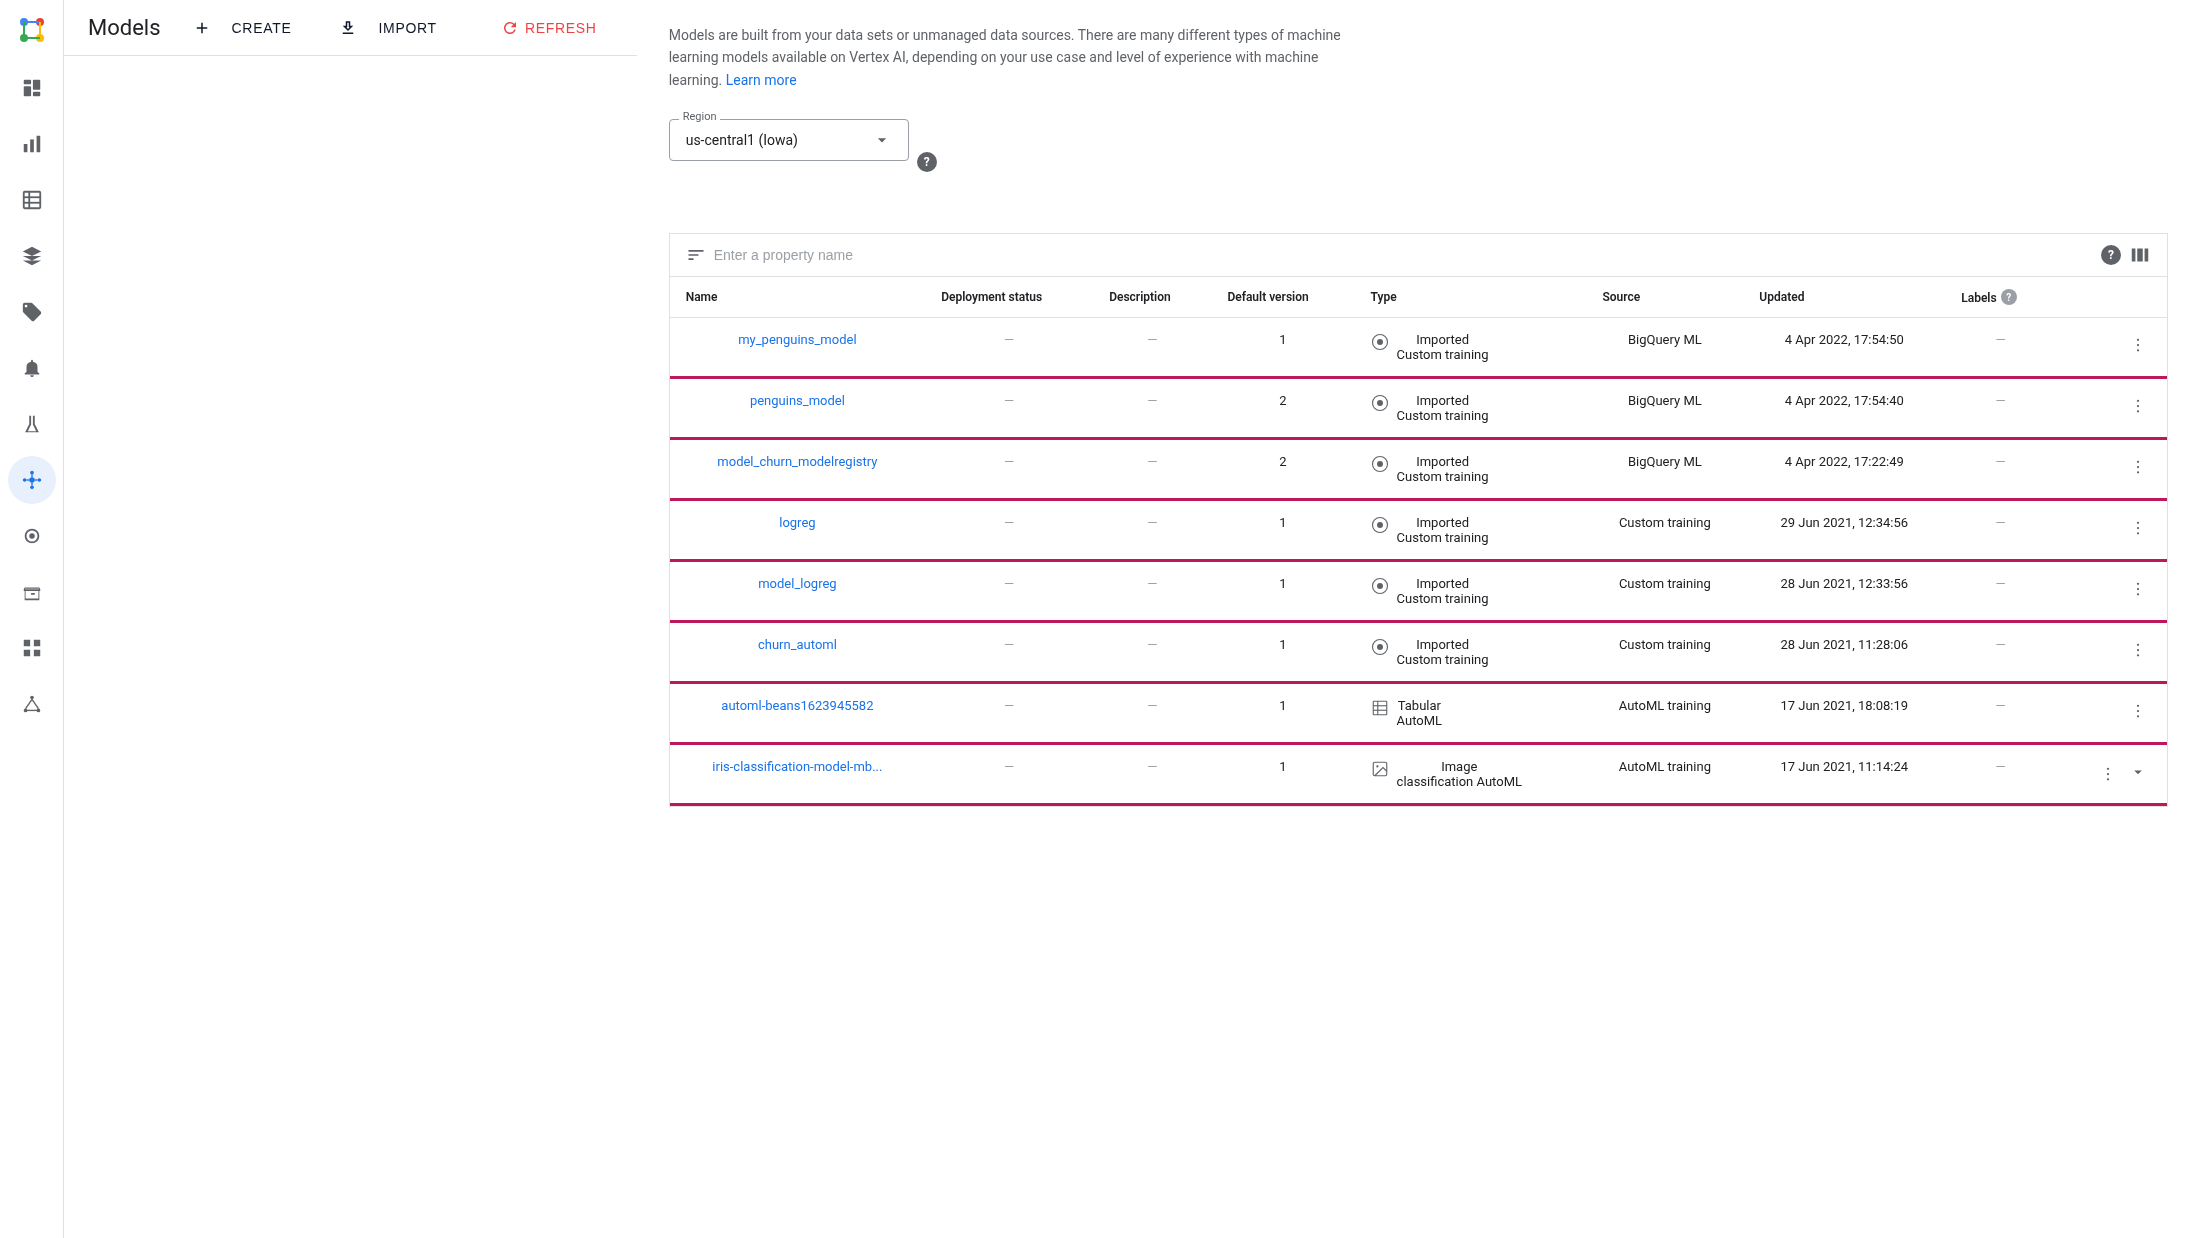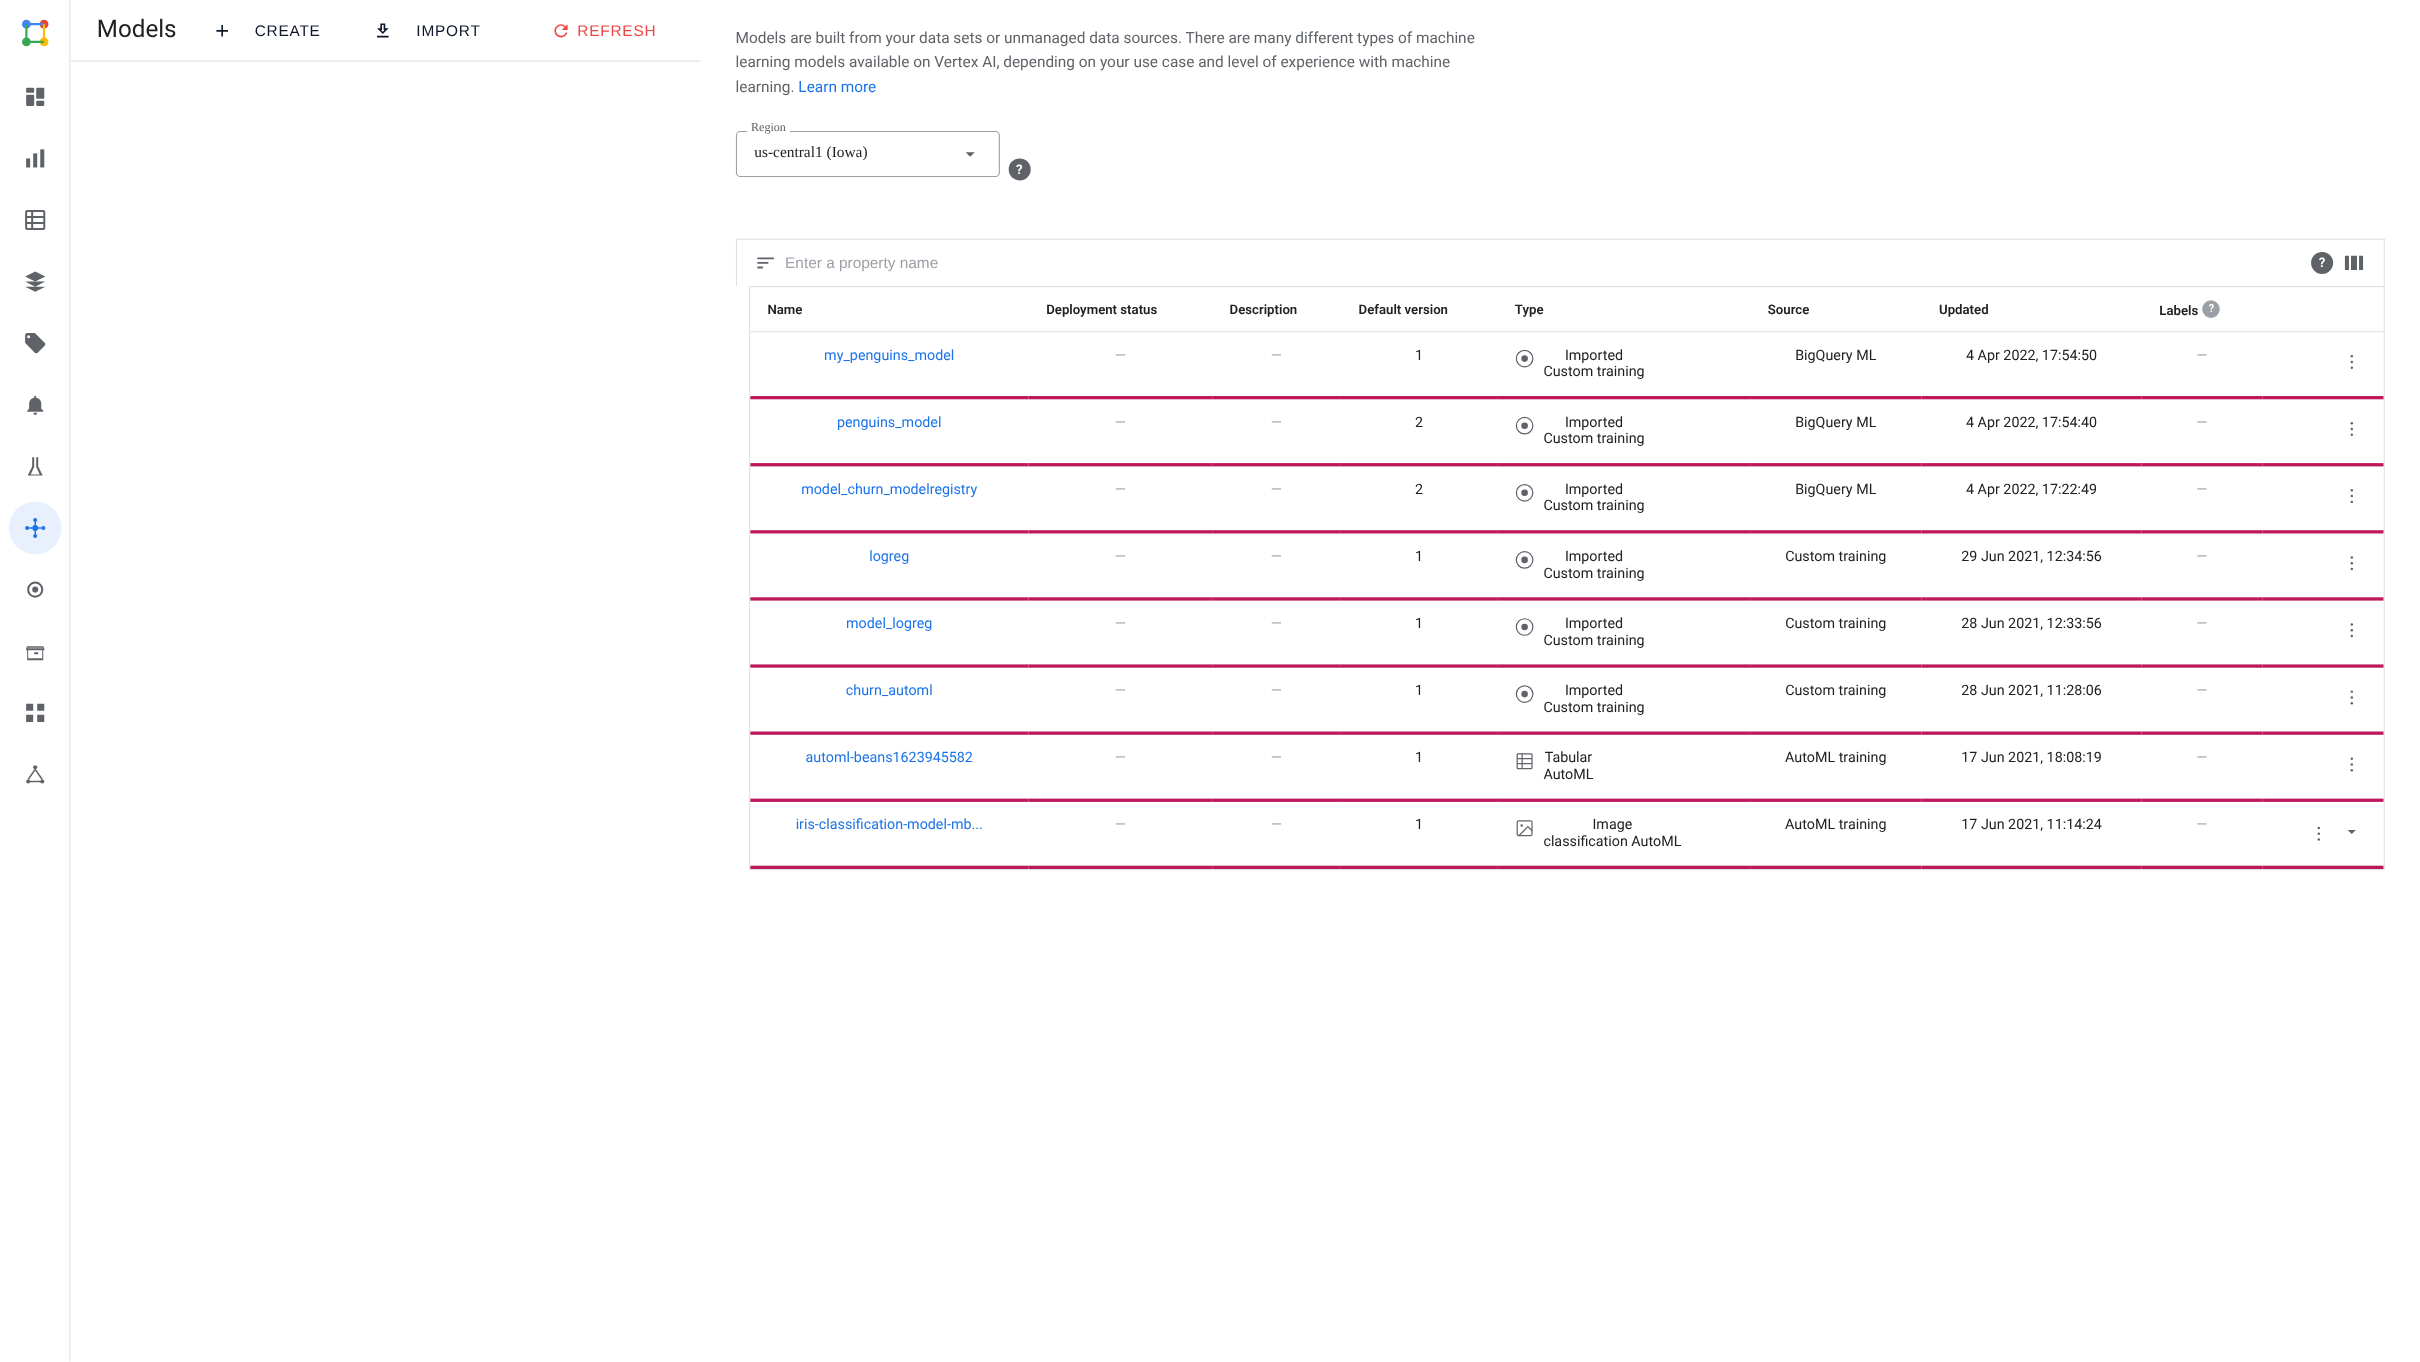--- a/index.html
+++ b/index.html
@@ -109,22 +109,21 @@
     }
     .description a {
       color: #1a73e8;
       text-decoration: none;
     }
 
     
     .region-container {
       position: relative;
       display: inline-block;
-      margin-bottom: 28px;
-      font-family: Liberation Serif, serif;
+      margin-bottom: 44px;
     }
     .region-label {
       position: absolute;
       top: -9px;
       left: 10px;
       background: #fff;
       font-size: 11px;
       color: #5f6368;
       padding: 0 4px;
     }
@@ -202,21 +201,20 @@
       color: #5f6368;
       cursor: pointer;
       display: flex;
       align-items: center;
     }
 
     
     .table-wrapper {
       border: 1px solid #e0e0e0;
       overflow-x: auto;
-      margin-left: 12px;
     }
     table {
       width: 100%;
       border-collapse: collapse;
     }
     thead tr {
       border-bottom: 1px solid #e0e0e0;
     }
     th {
       padding: 12px 16px;

